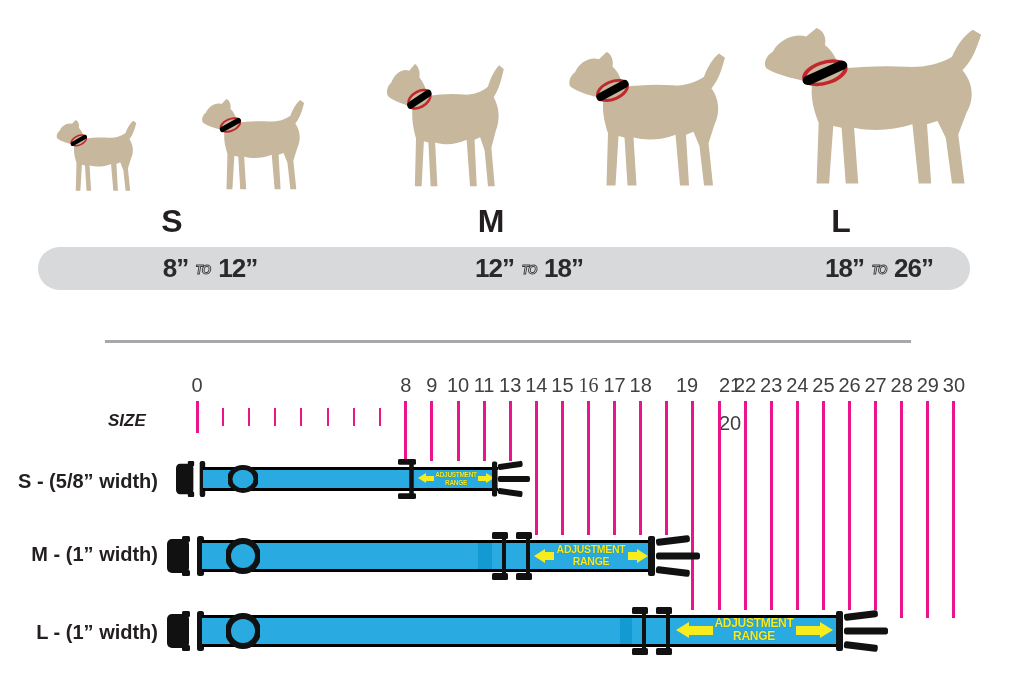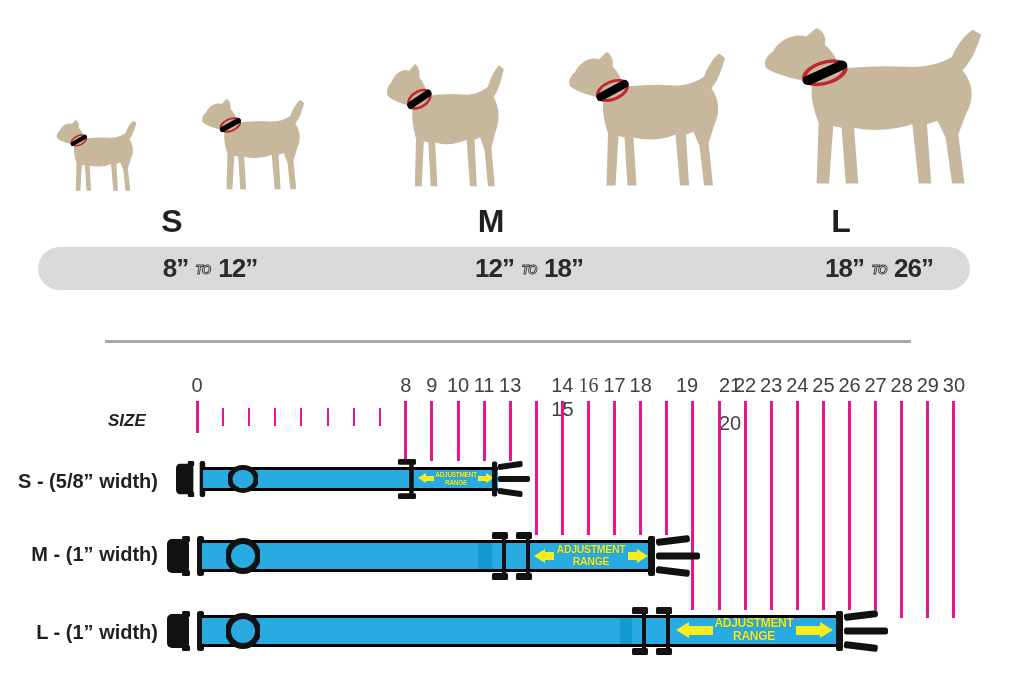--- a/index.html
+++ b/index.html
@@ -133,23 +133,23 @@
       <div class="tick-label" style="left: 390.8px;">8</div>
       <div class="tick" style="left: 404.3px; top: 401px; width: 3px; height: 60px;"></div>
       <div class="tick-label" style="left: 416.9px;">9</div>
       <div class="tick" style="left: 430.4px; top: 401px; width: 3px; height: 60px;"></div>
       <div class="tick-label" style="left: 443px;">10</div>
       <div class="tick" style="left: 456.5px; top: 401px; width: 3px; height: 60px;"></div>
       <div class="tick-label" style="left: 469.1px;">11</div>
       <div class="tick" style="left: 482.6px; top: 401px; width: 3px; height: 60px;"></div>
       <div class="tick-label" style="left: 495.2px;">13</div>
       <div class="tick" style="left: 508.7px; top: 401px; width: 3px; height: 60px;"></div>
-      <div class="tick-label" style="left: 521.3px; margin-left: 26px;">14</div>
+      <div class="tick-label" style="left: 521.3px;">14</div>
       <div class="tick" style="left: 534.8px; top: 401px; width: 3px; height: 134px;"></div>
-      <div class="tick-label" style="left: 547.4px; margin-top: 24px;">15</div>
+      <div class="tick-label" style="left: 547.4px;">15</div>
       <div class="tick" style="left: 560.9px; top: 401px; width: 3px; height: 134px;"></div>
       <div class="tick-label" style="left: 573.5px; font-family: Liberation Serif, serif;">16</div>
       <div class="tick" style="left: 587px; top: 401px; width: 3px; height: 134px;"></div>
       <div class="tick-label" style="left: 599.6px;">17</div>
       <div class="tick" style="left: 613.1px; top: 401px; width: 3px; height: 134px;"></div>
       <div class="tick-label" style="left: 625.7px;">18</div>
       <div class="tick" style="left: 639.2px; top: 401px; width: 3px; height: 134px;"></div>
       <div class="tick-label" style="left: 672px;">19</div>
       <div class="tick" style="left: 665.3px; top: 401px; width: 3px; height: 134px;"></div>
       <div class="tick-label" style="left: 715px; margin-top: 38px;">20</div>

